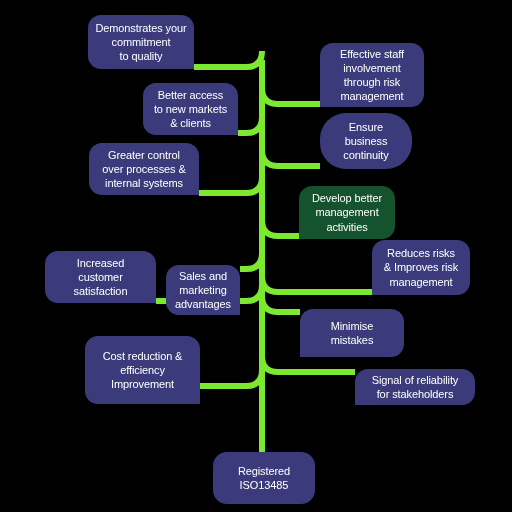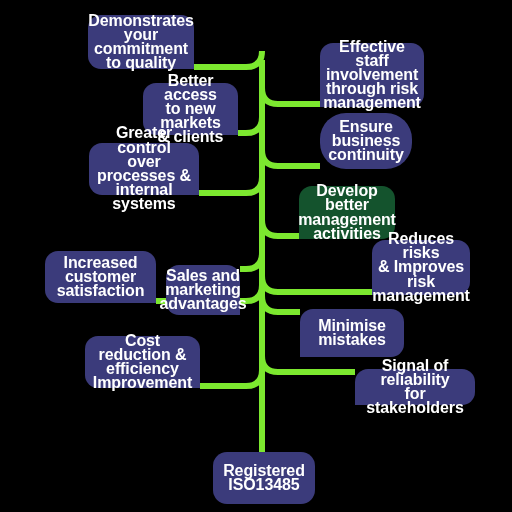--- a/index.html
+++ b/index.html
@@ -18,22 +18,22 @@
   #branch-layer {
     position: absolute;
     left: 0; top: 0;
     width: 512px;
     height: 512px;
   }
   .node-box {
     position: absolute;
     background: #3b3b7b;
     color: #ffffff;
-    font-weight: bold;
-    font-size: 16px;
+    font-weight: normal;
+    font-size: 11px;
     line-height: 14.2px;
     display: flex;
     align-items: center;
     justify-content: center;
     text-align: center;
     box-sizing: border-box;
     padding: 3px 6px;
     letter-spacing: -0.1px;
     z-index: 5;
   }
@@ -94,21 +94,21 @@
       <div class="node-box shape-left" style="left: 166px; top: 221px; width: 74px; height: 50px; background: rgb(59, 59, 123); color: rgb(255, 255, 255); margin-top: 44px;">
         <span class="node-label">Sales and
 marketing
 advantages</span>
       </div>
       <div class="node-box shape-left" style="left: 45px; top: 251px; width: 111px; height: 52px; background: rgb(59, 59, 123); color: rgb(255, 255, 255);">
         <span class="node-label">Increased
 customer
 satisfaction</span>
       </div>
-      <div class="node-box shape-left" style="left: 85px; top: 336px; width: 115px; height: 52px; background: rgb(59, 59, 123); color: rgb(255, 255, 255);">
+      <div class="node-box shape-left" style="left: 85px; top: 336px; width: 115px; height: 68px; background: rgb(59, 59, 123); color: rgb(255, 255, 255);">
         <span class="node-label">Cost reduction &amp;
 efficiency
 Improvement</span>
       </div>
       <div class="node-box shape-right" style="left: 320px; top: 43px; width: 104px; height: 64px; background: rgb(59, 59, 123); color: rgb(255, 255, 255);">
         <span class="node-label">Effective staff
 involvement
 through risk
 management</span>
       </div>

